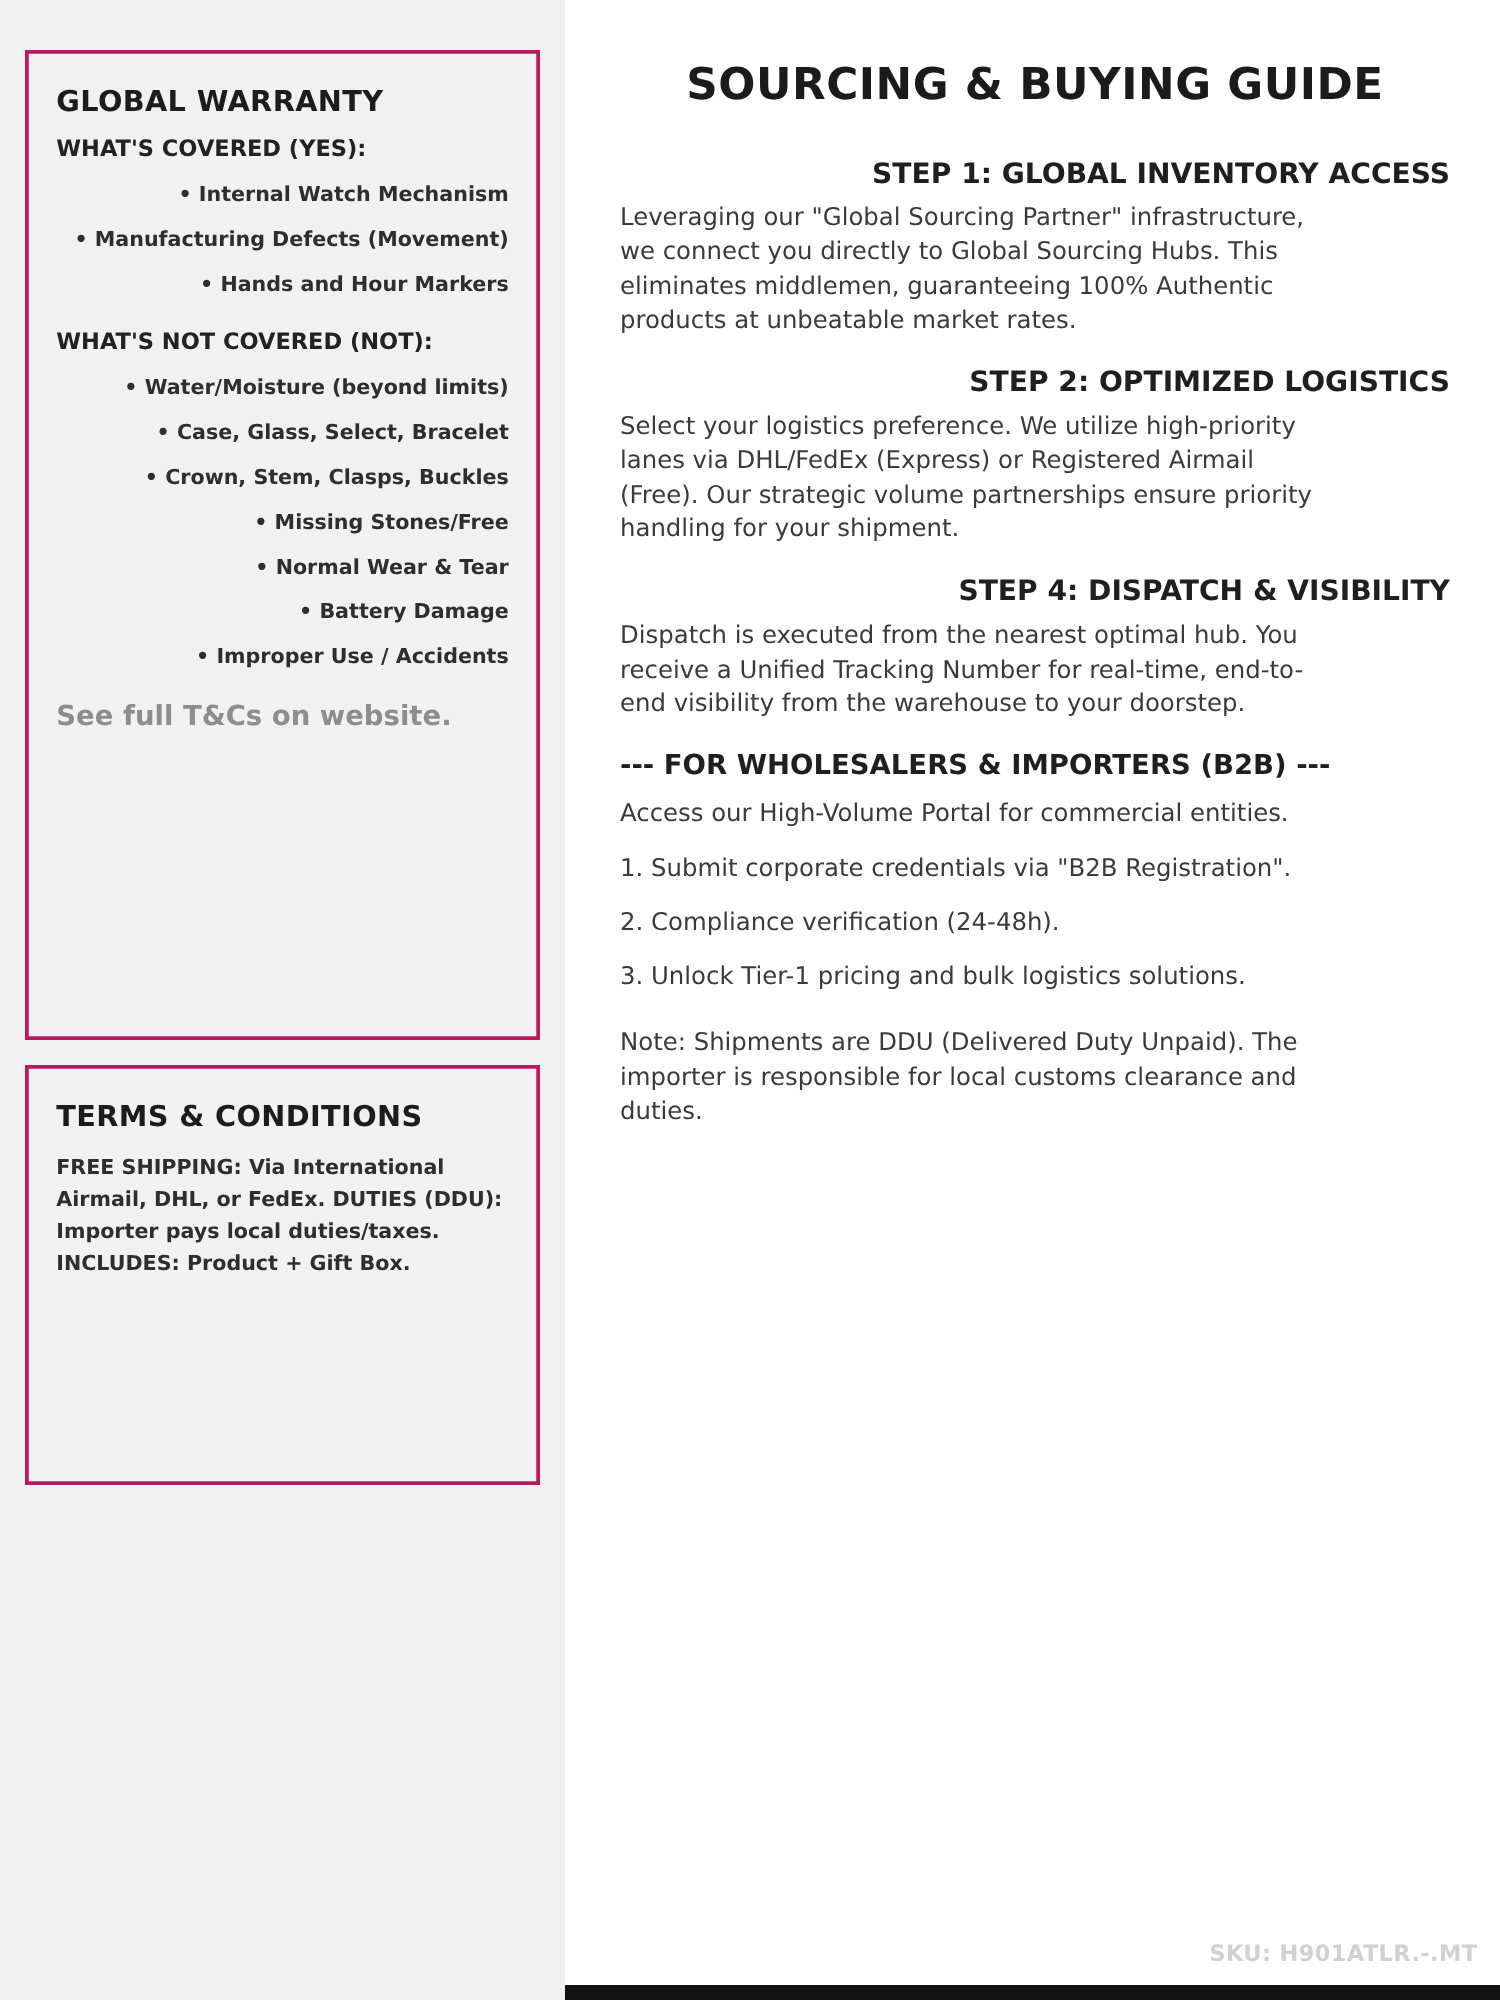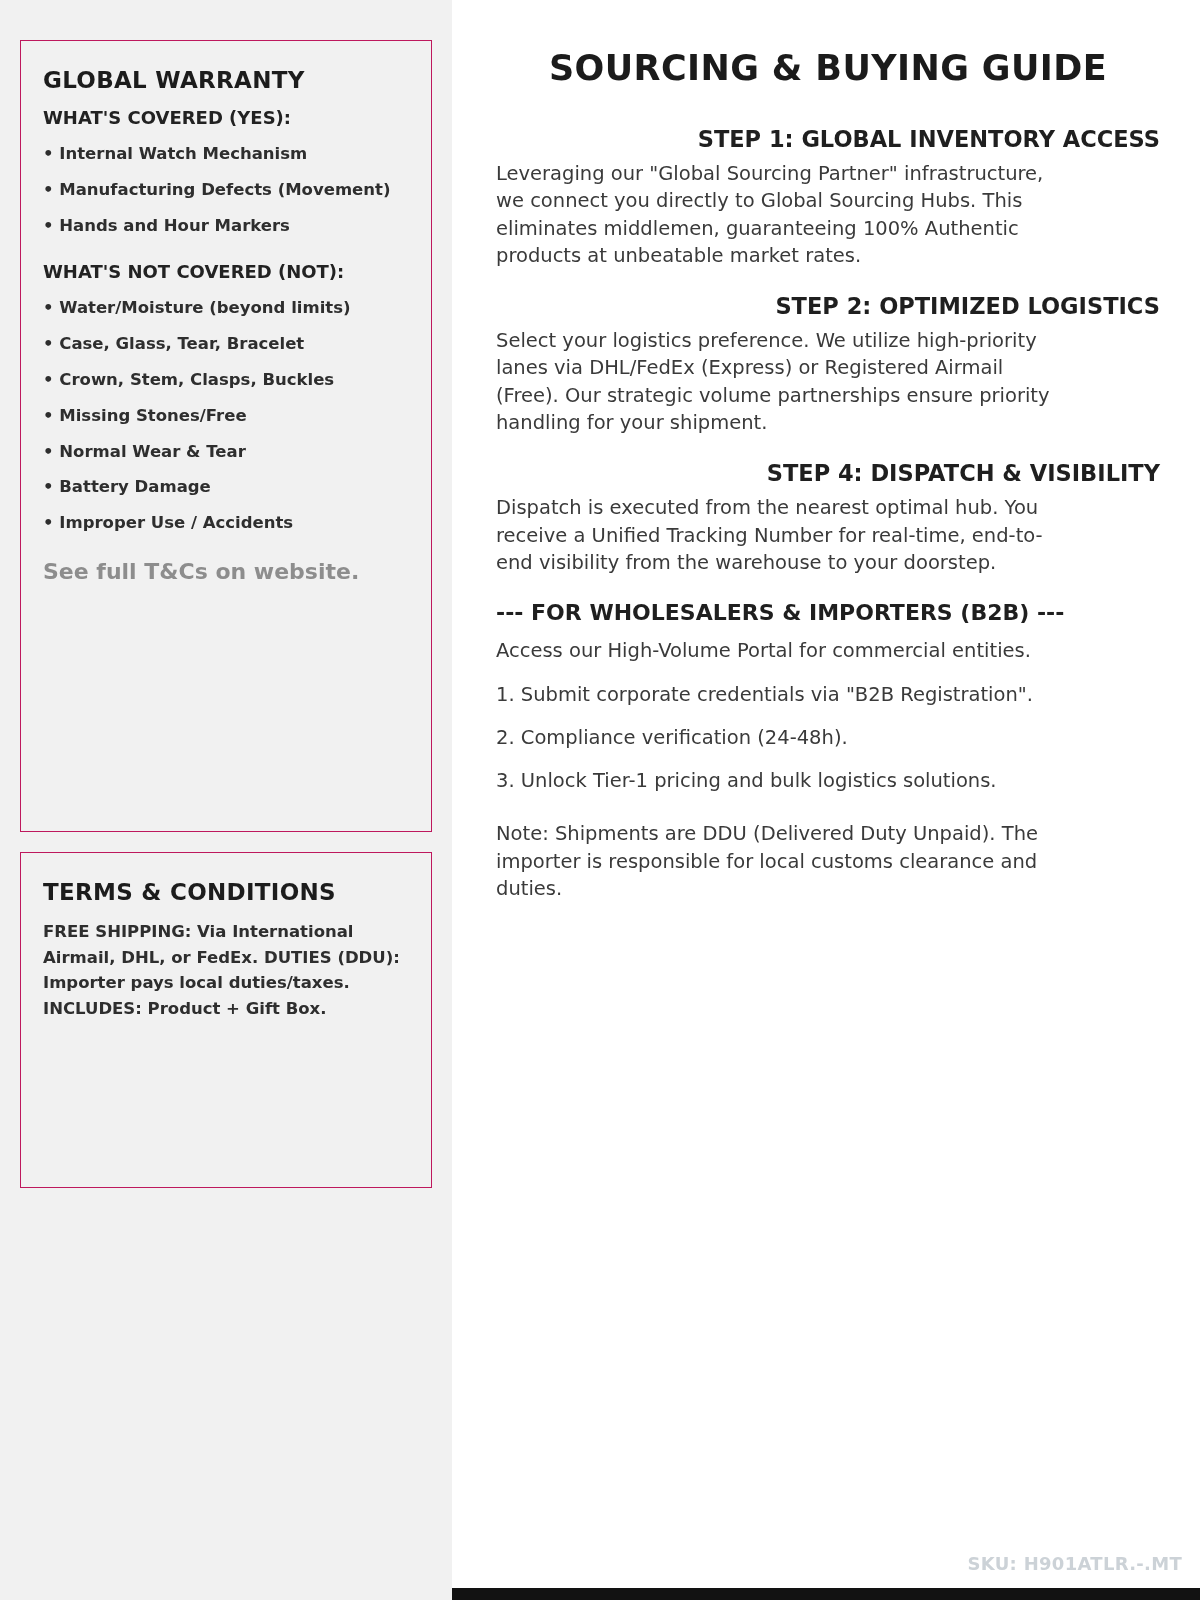--- a/index.html
+++ b/index.html
@@ -10,38 +10,38 @@
   }
   .page { display:flex; width:1200px; height:1600px; }
 
   
   .sidebar {
     width:452px; flex-shrink:0;
     background:#f1f1f1;
     padding:40px 20px 0 20px;
   }
   .box {
-    border:1px solid #be185d;
+    border:3px solid #be185d;
     background:#f1f1f1;
     padding:26px 22px;
     margin-bottom:20px;
   }
   .box-warranty { height:792px; }
   .box-terms    { height:336px; }
   .box-contact  { height:246px; }
 
   .box h2 {
     font-size:23px; font-weight:bold; color:#1c1c1c;
     letter-spacing:0.3px; margin-bottom:14px;
   }
   .box h3 {
     font-size:18px; font-weight:bold; color:#222;
     margin-bottom:16px;
   }
-  .box ul { list-style:none; margin-bottom:26px; }
+  .box ul { list-style:none; margin-bottom:26px;text-align:right; }
   .box li {
     font-size:16.5px; font-weight:bold; color:#2e2e2e;
     margin-bottom:16px; line-height:1.2;
   }
   .box li::before { content:"• "; }
   .footnote {
     font-size:22px; font-weight:bold; color:#8d8d8d;
     margin-top:26px;
   }
   .terms-body {
@@ -106,21 +106,21 @@
       <h2>GLOBAL WARRANTY</h2>
       <h3>WHAT'S COVERED (YES):</h3>
       <ul>
         <li>Internal Watch Mechanism</li>
         <li>Manufacturing Defects (Movement)</li>
         <li>Hands and Hour Markers</li>
       </ul>
       <h3>WHAT'S NOT COVERED (NOT):</h3>
       <ul>
         <li>Water/Moisture (beyond limits)</li>
-        <li>Case, Glass, Tear, Bracelet</li>
+        <li>Case, Glass, Select, Bracelet</li>
         <li>Crown, Stem, Clasps, Buckles</li>
         <li>Missing Stones/Free</li>
         <li>Normal Wear &amp; Tear</li>
         <li>Battery Damage</li>
         <li>Improper Use / Accidents</li>
       </ul>
       <p class="footnote">See full T&amp;Cs on website.</p>
     </section>
 
     <section class="box box-terms">

